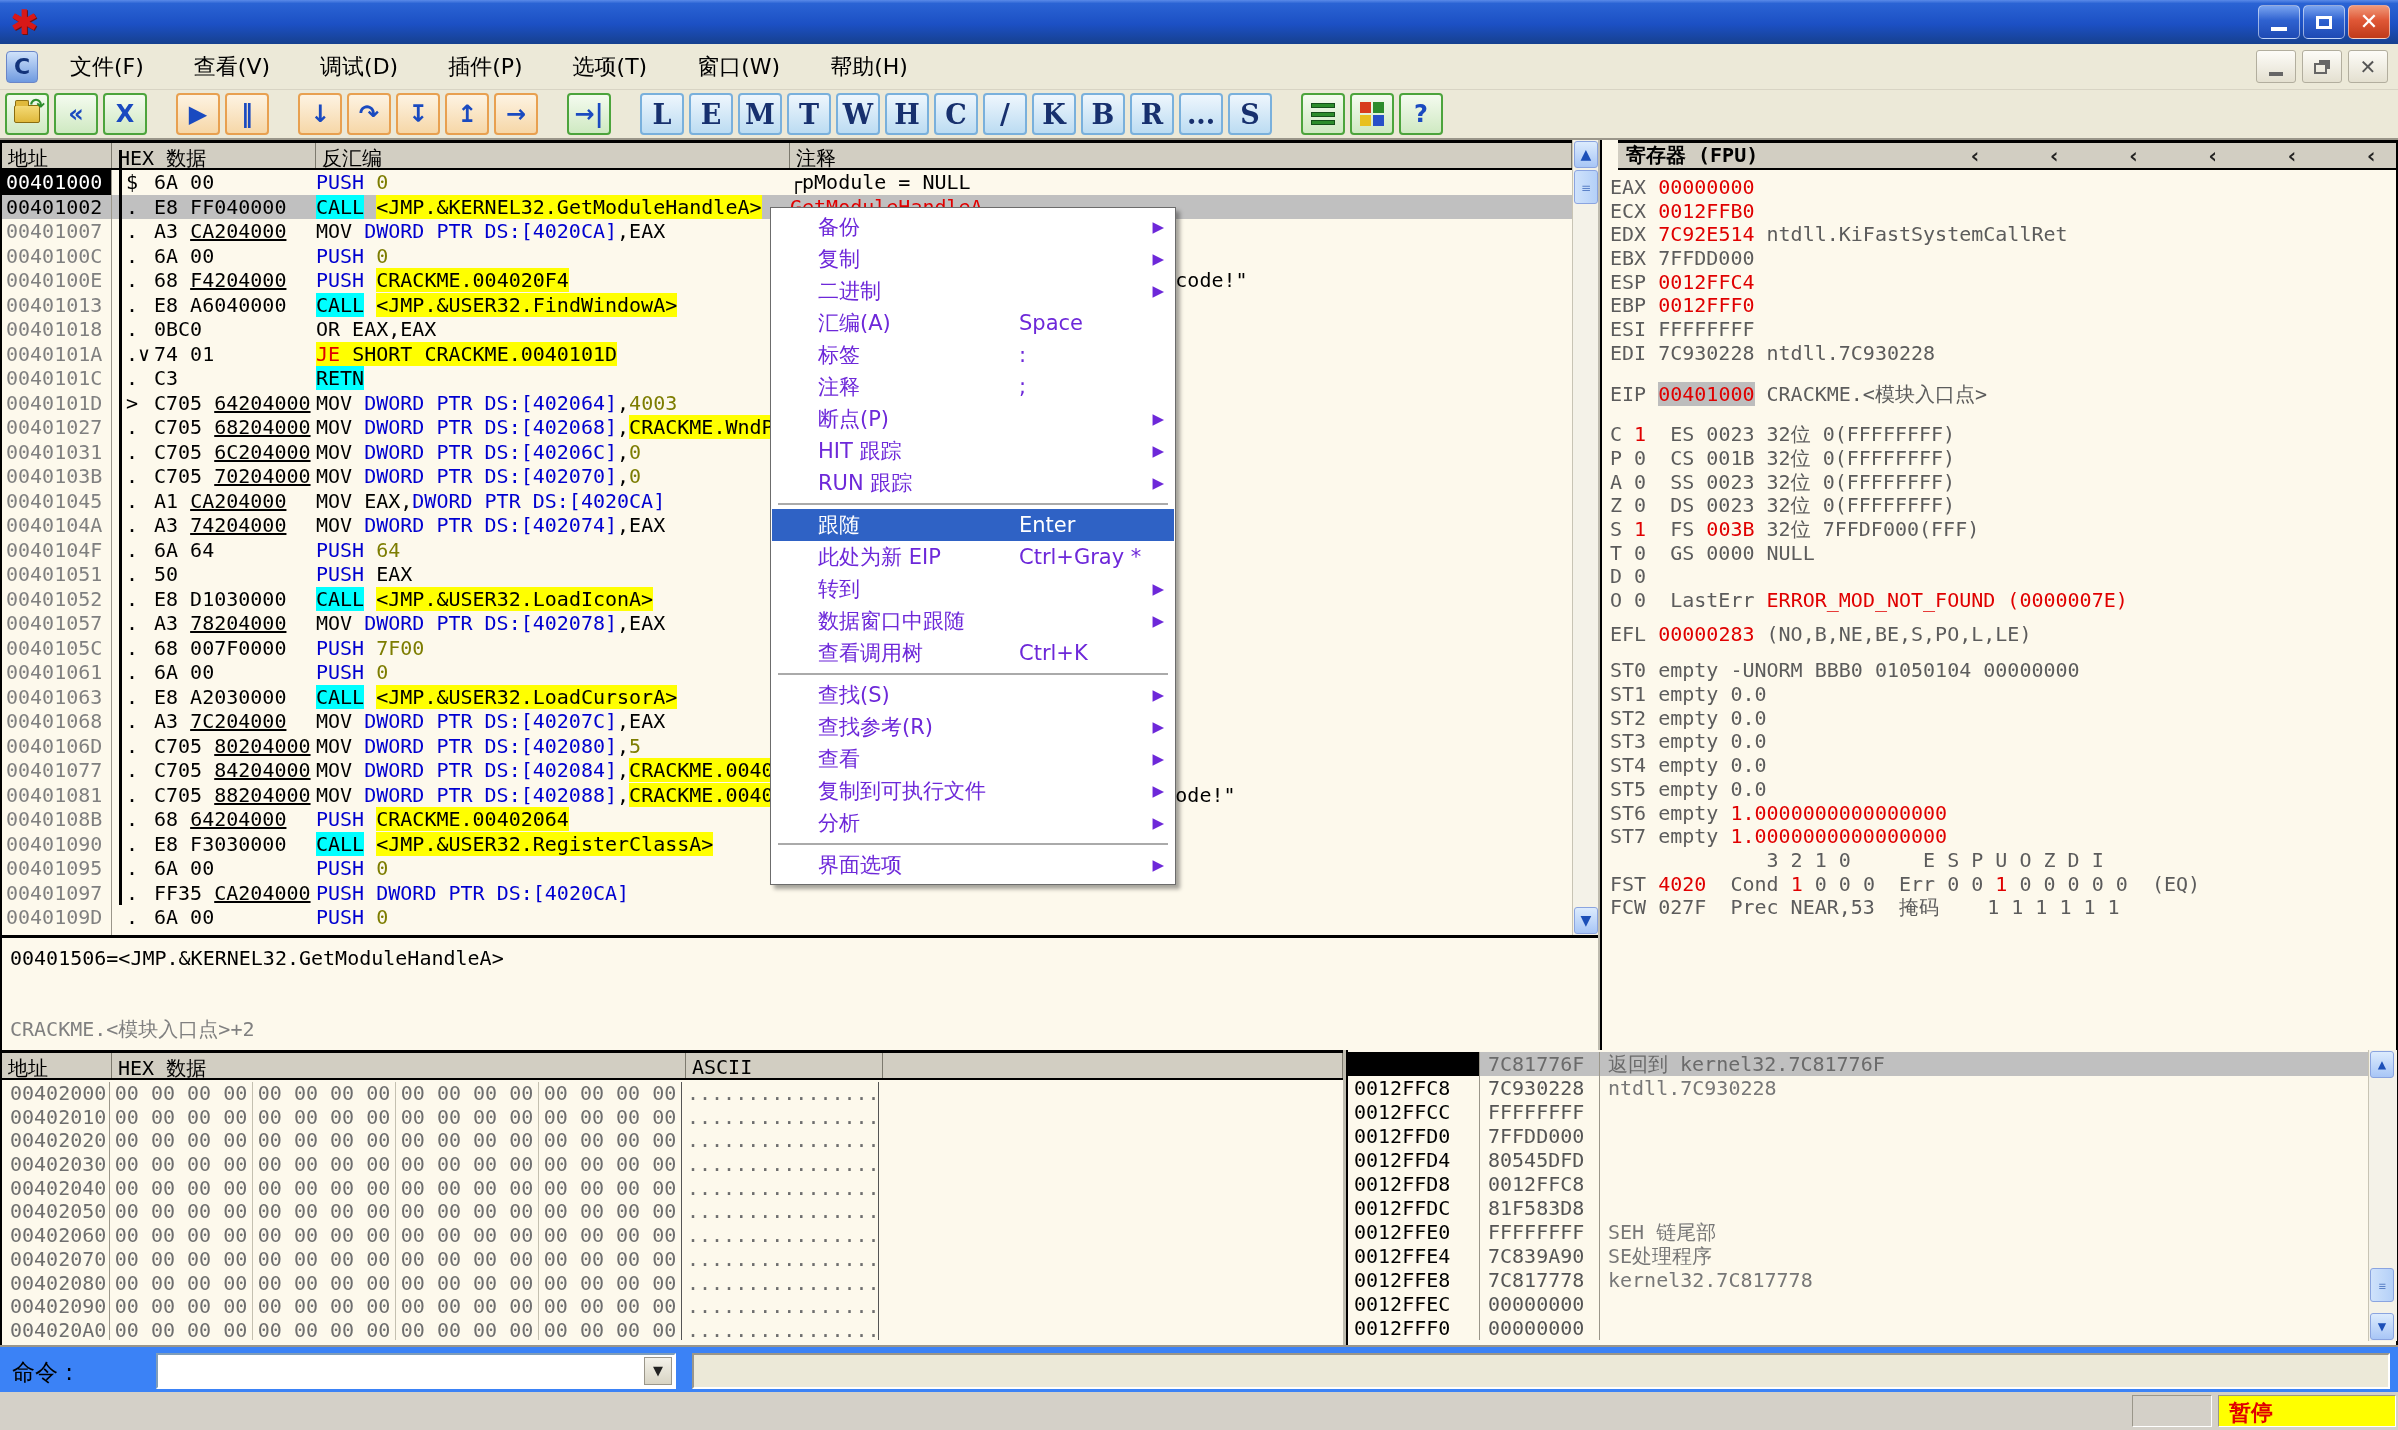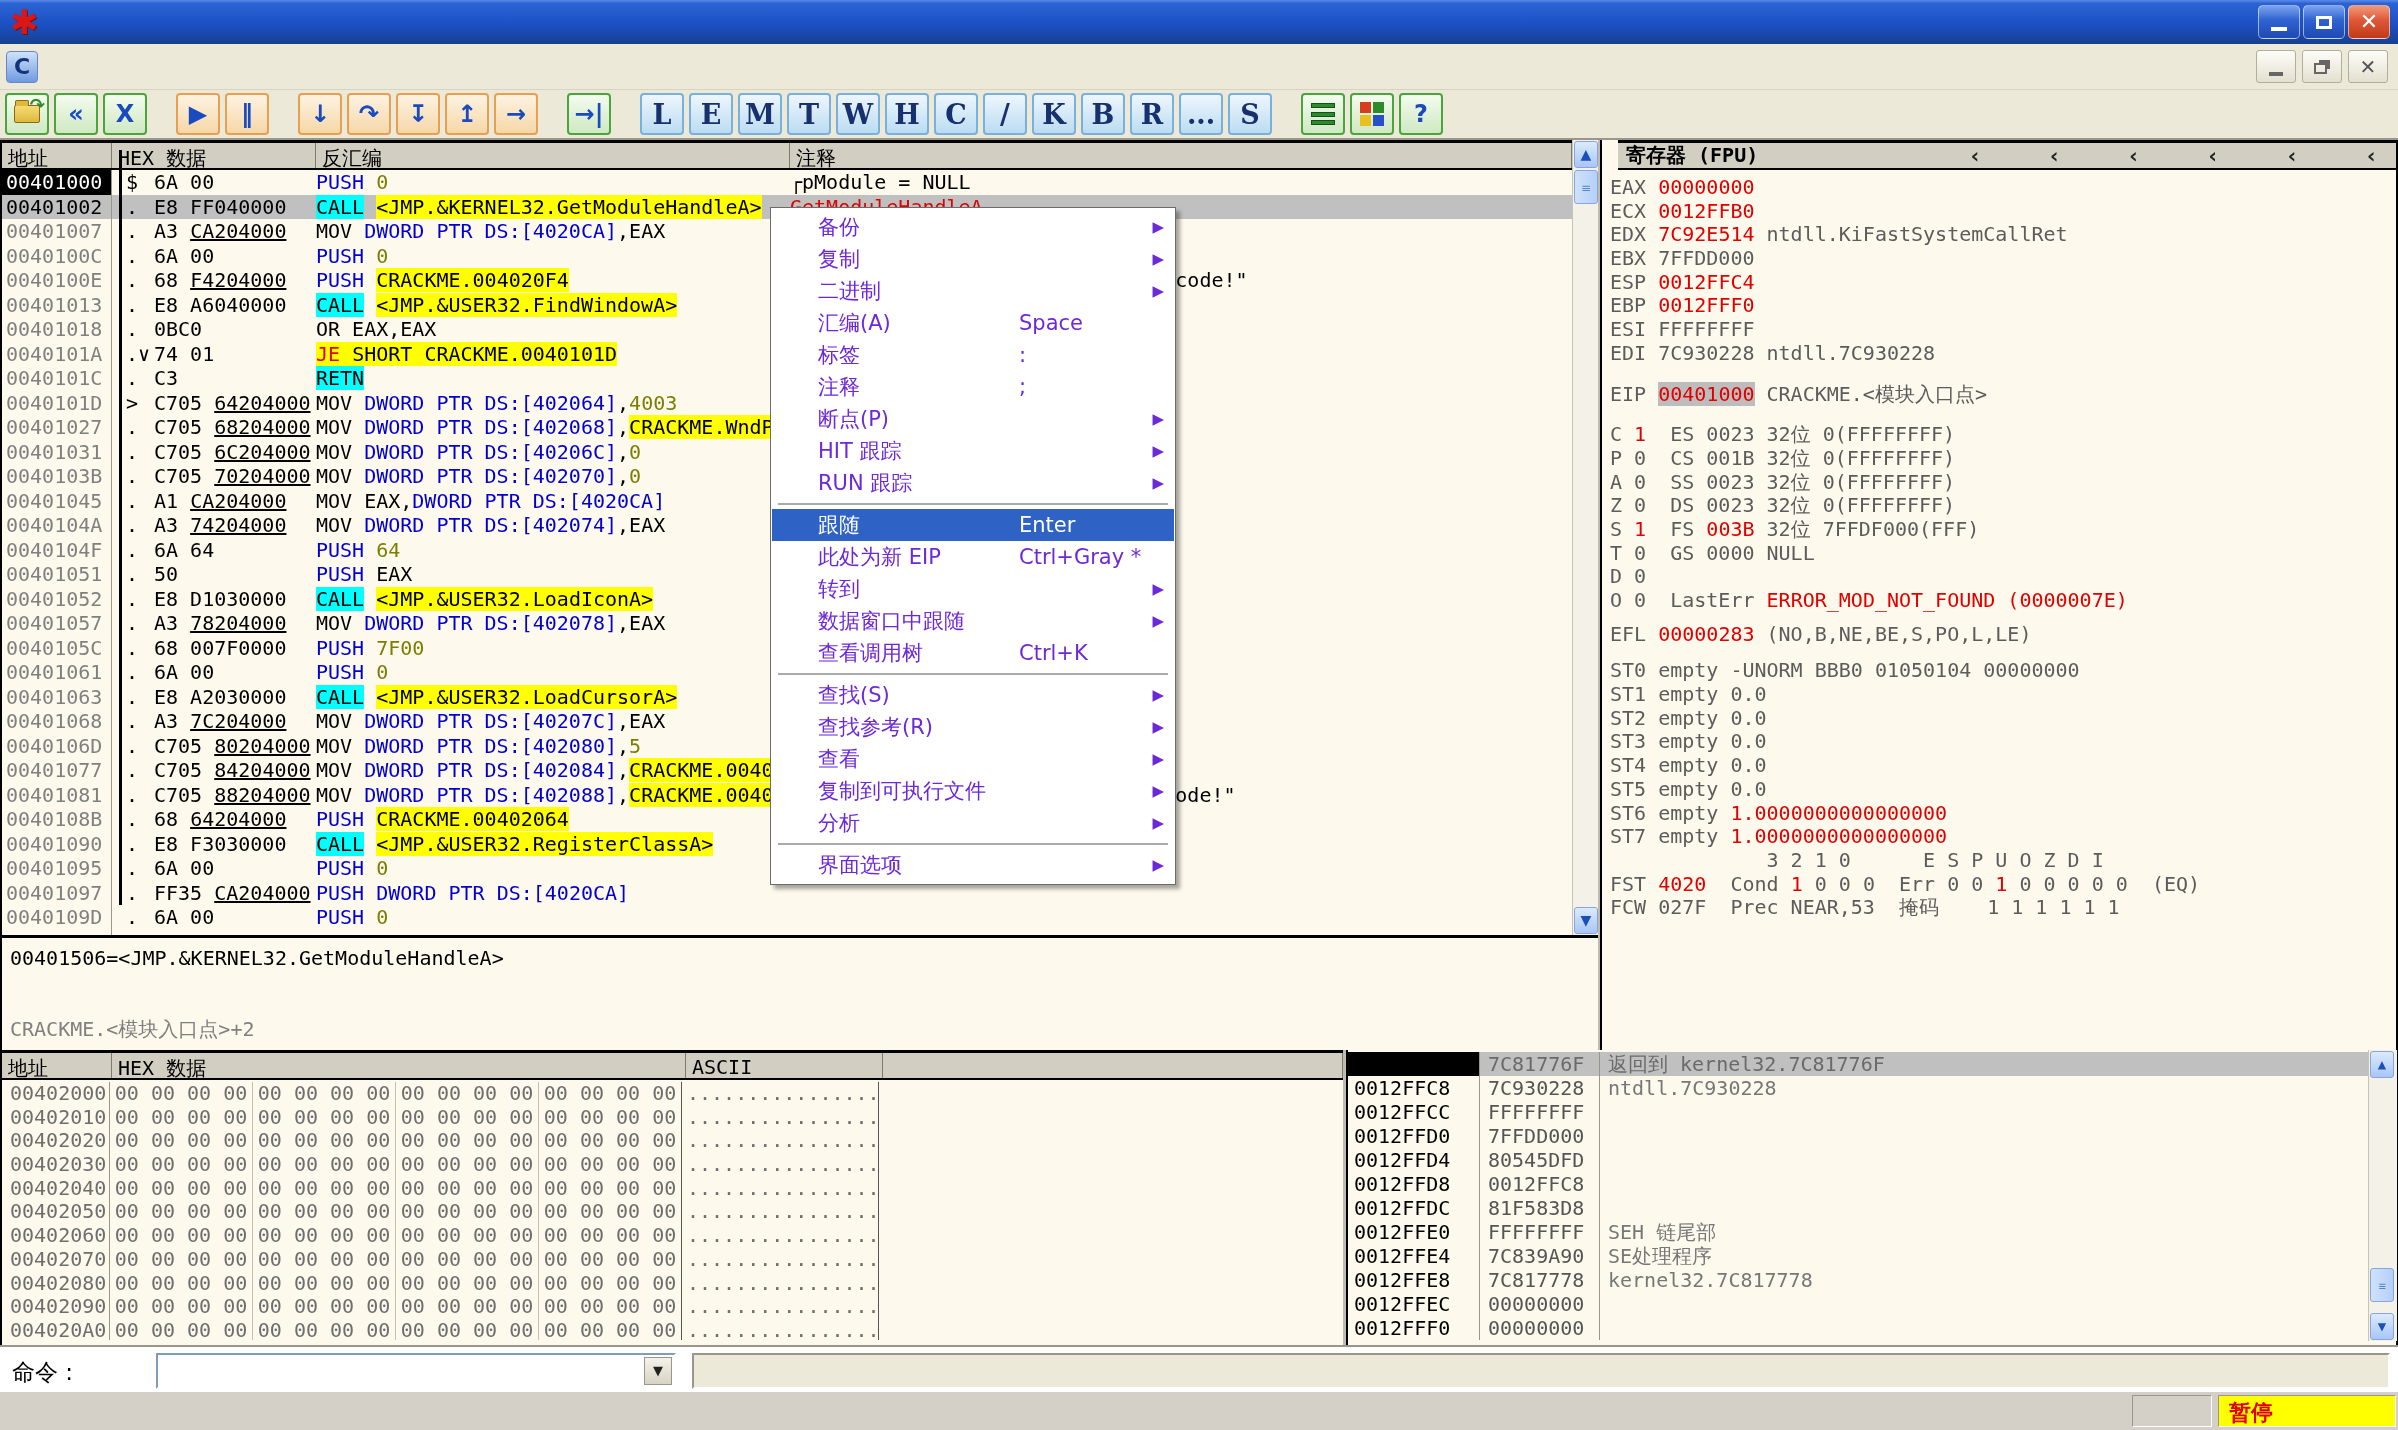--- a/index.html
+++ b/index.html
@@ -121,21 +121,21 @@
     font-family:"DejaVu Sans Mono",monospace; font-size:20px; white-space:pre; }
   #stack-rows { position:absolute; left:0; top:2px; width:1020px; height:290px; overflow:hidden; }
   .srow { height:24px; line-height:24px; display:flex; }
   .s-addr { width:132px; padding-left:6px; border-right:1px solid #9a968a; color:#000; flex:none; }
   .s-val  { width:120px; padding-left:8px; border-right:1px solid #9a968a; color:#555; flex:none; }
   .s-com  { flex:1; padding-left:8px; color:#777; }
   .srow.hl { background:#C0C0C0; }
   .srow.hl .s-com, .srow.hl .s-val { color:#6a6a6a; }
 
   
-  #cmdbar { position:absolute; left:0; top:1345px; width:2398px; height:47px; background:#ffffff; border-top:2px solid #9a968a; }
+  #cmdbar { position:absolute; left:0; top:1345px; width:2398px; height:47px; background:#3b82f6; border-top:2px solid #9a968a; }
   #cmd-label { position:absolute; left:12px; top:10px; font-size:23px; color:#000; }
   #cmd-combo { position:absolute; left:156px; top:6px; width:520px; height:36px; background:#fff; border:2px solid; border-color:#7f9db9 #fff #fff #7f9db9; }
   #cmd-drop { position:absolute; right:2px; top:2px; width:28px; height:28px; background:linear-gradient(#f4f2ea,#d8d4c4);
     border:1px solid #9a968a; text-align:center; line-height:26px; font-size:13px; color:#222; }
   #cmd-panel { position:absolute; left:692px; top:6px; width:1698px; height:36px; background:#ECE9D8; border:2px solid; border-color:#9a968a #fff #fff #9a968a; }
 
   
   #statusbar { position:absolute; left:0; top:1392px; width:2398px; height:38px; background:#D4D0C8; }
   .sb-cell { position:absolute; top:3px; height:32px; border:1px solid; border-color:#9a968a #fff #fff #9a968a;
     font-size:22px; padding:2px 10px; color:#000; overflow:hidden; white-space:nowrap; }
@@ -165,20 +165,21 @@
         <span class="maxbox"></span>
       </div>
     <div class="tbb red">
         <span class="x">✕</span>
       </div>
   </div>
 </div>
 
 <div id="menubar">
   <span id="mdi-icon">C</span>
+  <span id="menu-items"><span class="menu-item">文件(F)</span><span class="menu-item">查看(V)</span><span class="menu-item">调试(D)</span><span class="menu-item">插件(P)</span><span class="menu-item">选项(T)</span><span class="menu-item">窗口(W)</span><span class="menu-item">帮助(H)</span></span>
   <div id="mdi-buttons">
     <div class="mdib">
         <span class="minbar"></span>
       </div>
     <div class="mdib">
         <span class="restore"></span>
       </div>
     <div class="mdib">
         <span class="x">✕</span>
       </div>

